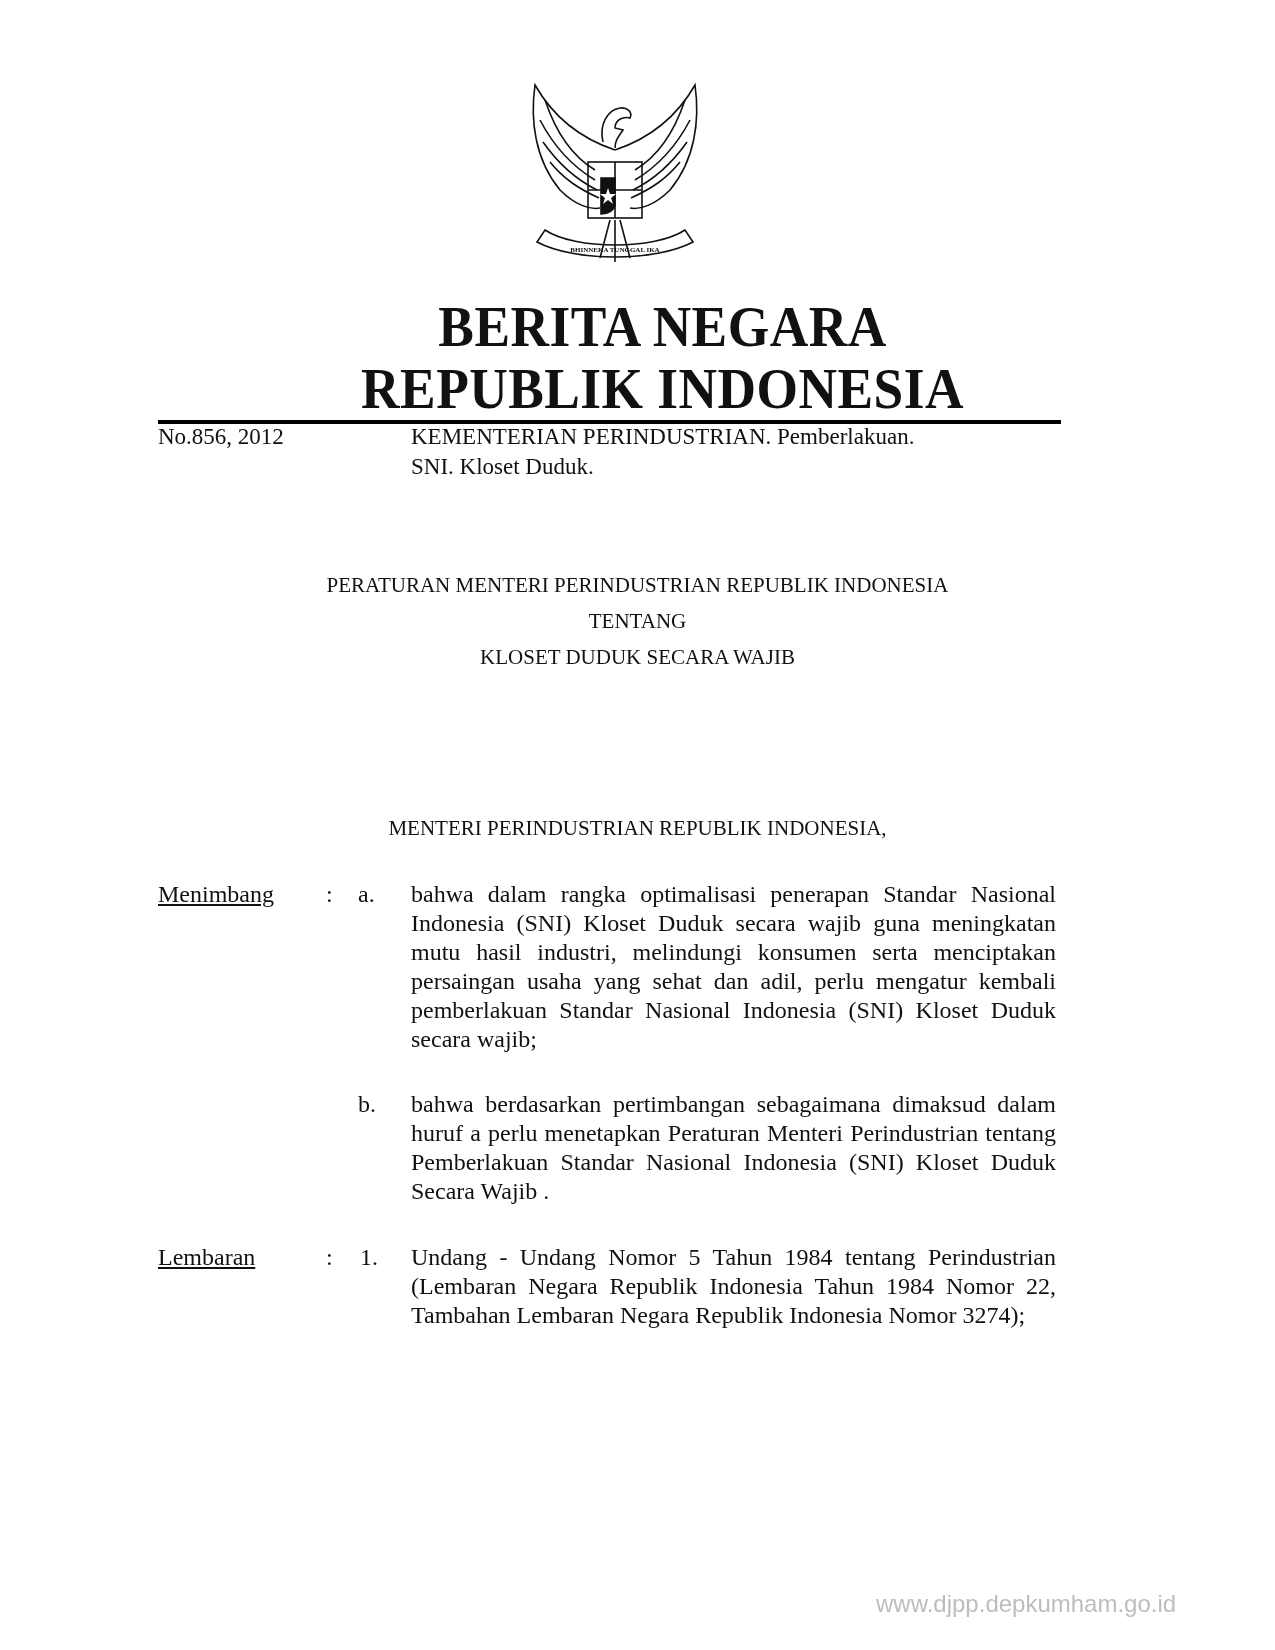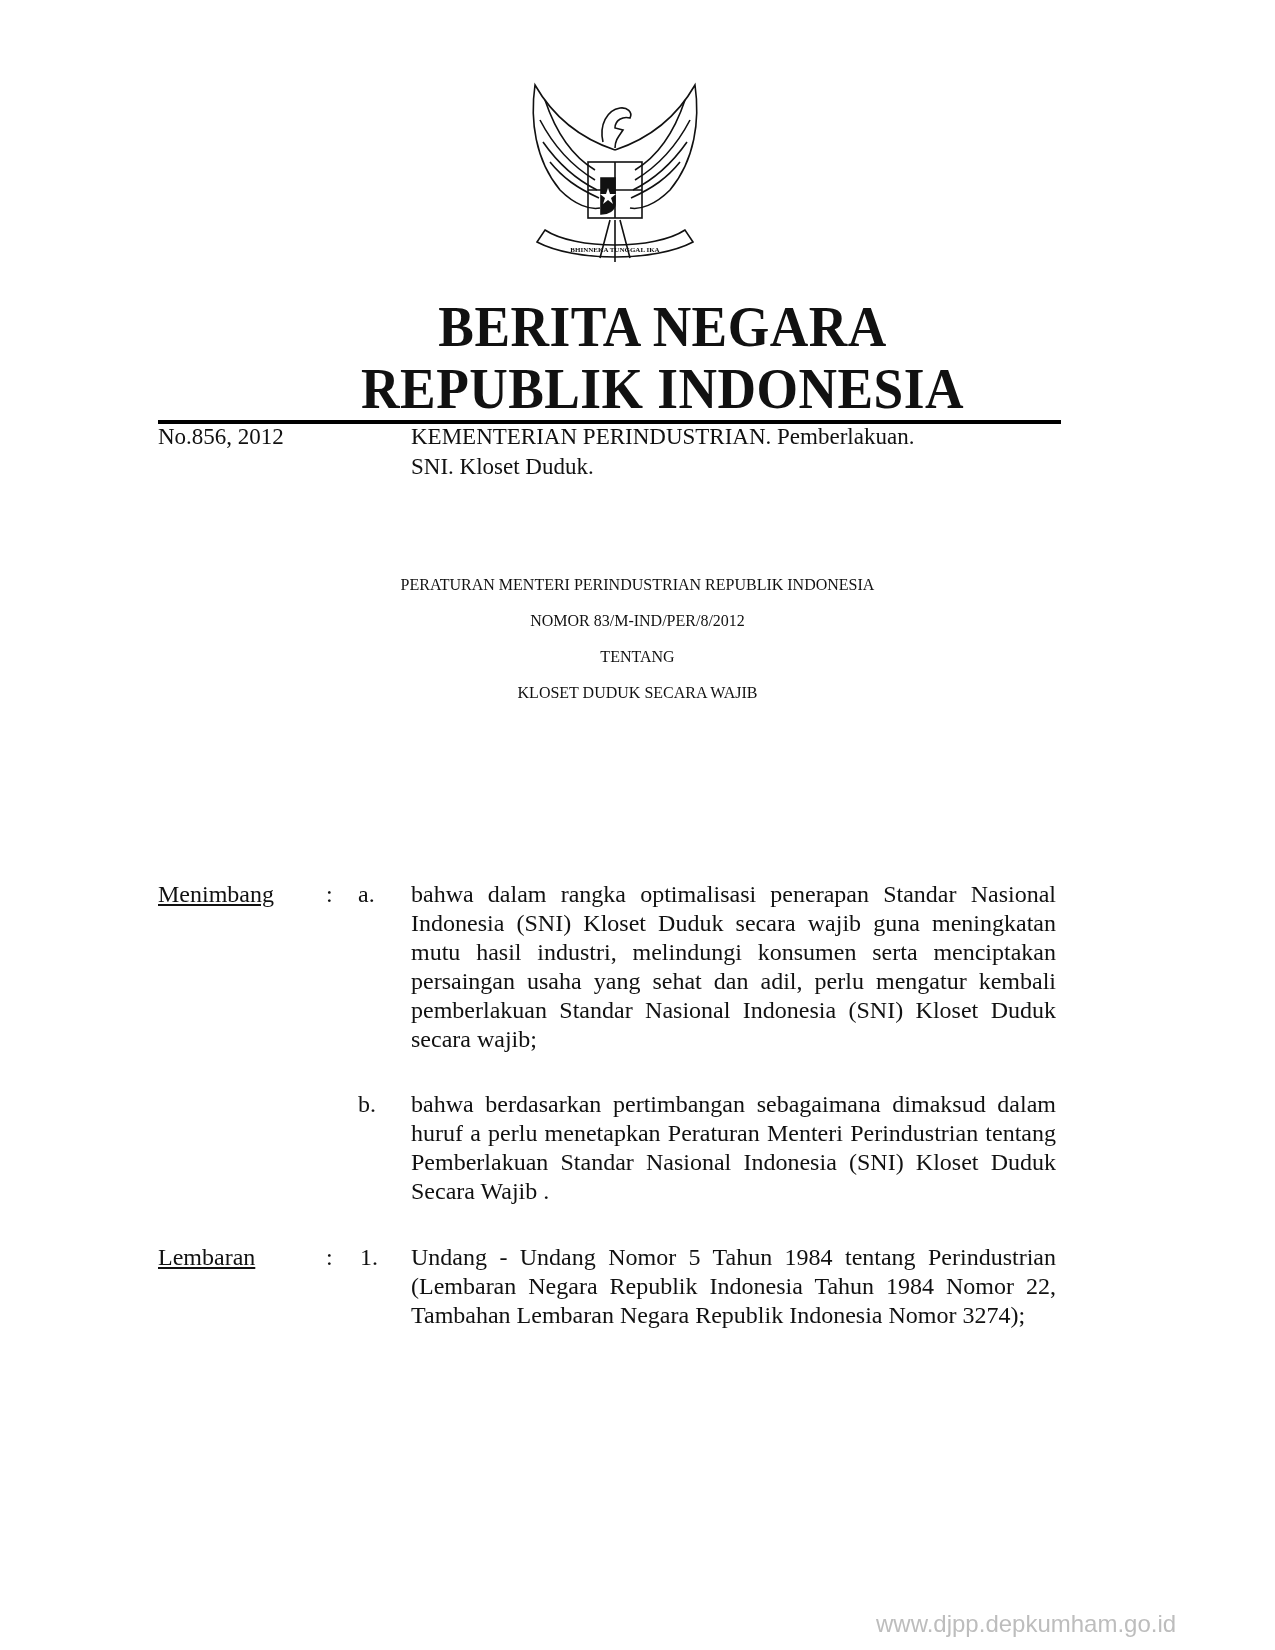--- a/index.html
+++ b/index.html
@@ -5,29 +5,29 @@
   html, body { margin:0; padding:0; background:#fff; }
   body { width:1275px; height:1650px; position:relative; overflow:hidden;
          font-family:"Liberation Serif", "DejaVu Serif", serif; color:#111; }
   .emblem { position:absolute; left:515px; top:80px; width:200px; height:190px;font-weight:bold; }
   .title { position:absolute; left:0; width:1275px; text-align:center;
            font-weight:bold; font-size:58px; letter-spacing:0.5px; line-height:1; transform:scaleX(0.92); }
   .t1 { top:298px; left:25px; }
   .t2 { top:360px; left:25px; }
   .rule { position:absolute; left:158px; width:903px; top:420px; height:4px; background:#000; }
   .meta { position:absolute; font-size:23px; line-height:30px;text-align:right; }
-  .center-block { position:absolute; left:0; width:1275px; text-align:center; font-size:16px; }
+  .center-block { position:absolute; left:0; width:1275px; text-align:center; font-size:21px; }
   .center-block div { height:36px; line-height:36px; }
   .row { position:absolute; font-size:24px; line-height:29px; }
   .lbl { position:absolute; left:158px;text-decoration:underline; }
   .colon { position:absolute; left:326px; }
   .num { position:absolute; }
   .txt { position:absolute; left:411px; width:645px; text-align:justify; text-align-last:left; }
   .footer { position:absolute; left:876px; top:1590px; font-family:"Liberation Sans","DejaVu Sans",sans-serif;
-            font-size:24px; color:#bdbdbd;margin-top:20px; }
+            font-size:24px; color:#bdbdbd; }
 </style>
 </head>
 <body>
 
 <div class="emblem">
   <svg viewBox="0 0 200 190" width="200" height="190">
     <g fill="none" stroke="#111" stroke-width="1.6">
       <path d="M100 70 C70 60 40 40 20 5 C15 40 20 80 45 110 C60 125 75 130 85 128"></path>
       <path d="M100 70 C130 60 160 40 180 5 C185 40 180 80 155 110 C140 125 125 130 115 128"></path>
       <path d="M30 20 C40 50 55 75 80 90 M25 40 C38 65 55 85 80 100 M28 62 C42 82 58 98 82 110 M35 82 C48 98 62 108 84 118"></path>
@@ -47,25 +47,25 @@
 <div class="title t1">BERITA NEGARA</div>
 <div class="title t2">REPUBLIK INDONESIA</div>
 <div class="rule"></div>
 
 <div class="meta" style="left:158px; top:422px;">No.856, 2012</div>
 <div class="meta" style="left:411px; top:422px;">KEMENTERIAN PERINDUSTRIAN. Pemberlakuan.</div>
 <div class="meta" style="left:411px; top:452px;">SNI. Kloset Duduk.</div>
 
 <div class="center-block" style="top:567px;">
   <div>PERATURAN MENTERI PERINDUSTRIAN REPUBLIK INDONESIA</div>
-  <div>NOMOR 83/M-IND/PER/8/2012</div>
   <div>TENTANG</div>
   <div>KLOSET DUDUK SECARA WAJIB</div>
 </div>
 <div class="center-block" style="top:810px;">
+  <div>MENTERI PERINDUSTRIAN REPUBLIK INDONESIA,</div>
 </div>
 
 <div class="row" style="top:880px; left:0; width:1275px;">
   <span class="lbl">Menimbang</span>
   <span class="colon">:</span>
   <span class="num" style="left:358px;">a.</span>
   <div class="txt">bahwa dalam rangka optimalisasi penerapan Standar Nasional Indonesia (SNI) Kloset Duduk secara wajib guna meningkatan mutu hasil industri, melindungi konsumen serta menciptakan persaingan usaha yang sehat dan adil, perlu mengatur kembali pemberlakuan Standar Nasional Indonesia (SNI) Kloset Duduk secara wajib;</div>
 </div>
 <div class="row" style="top:1090px; left:0; width:1275px;">
   <span class="num" style="left:358px;">b.</span>

